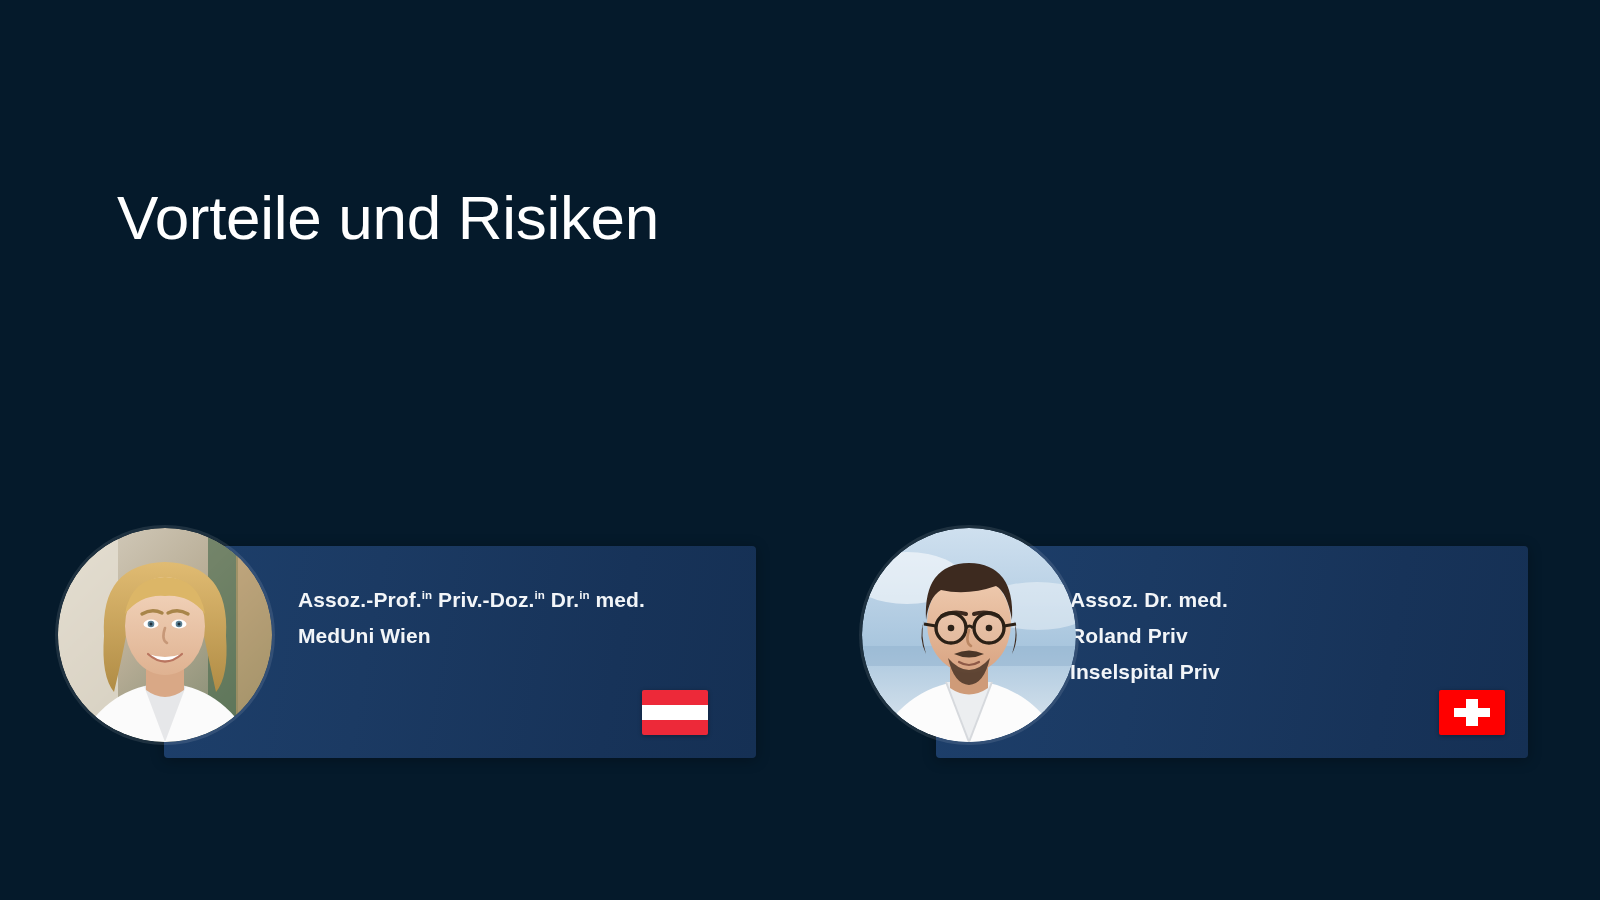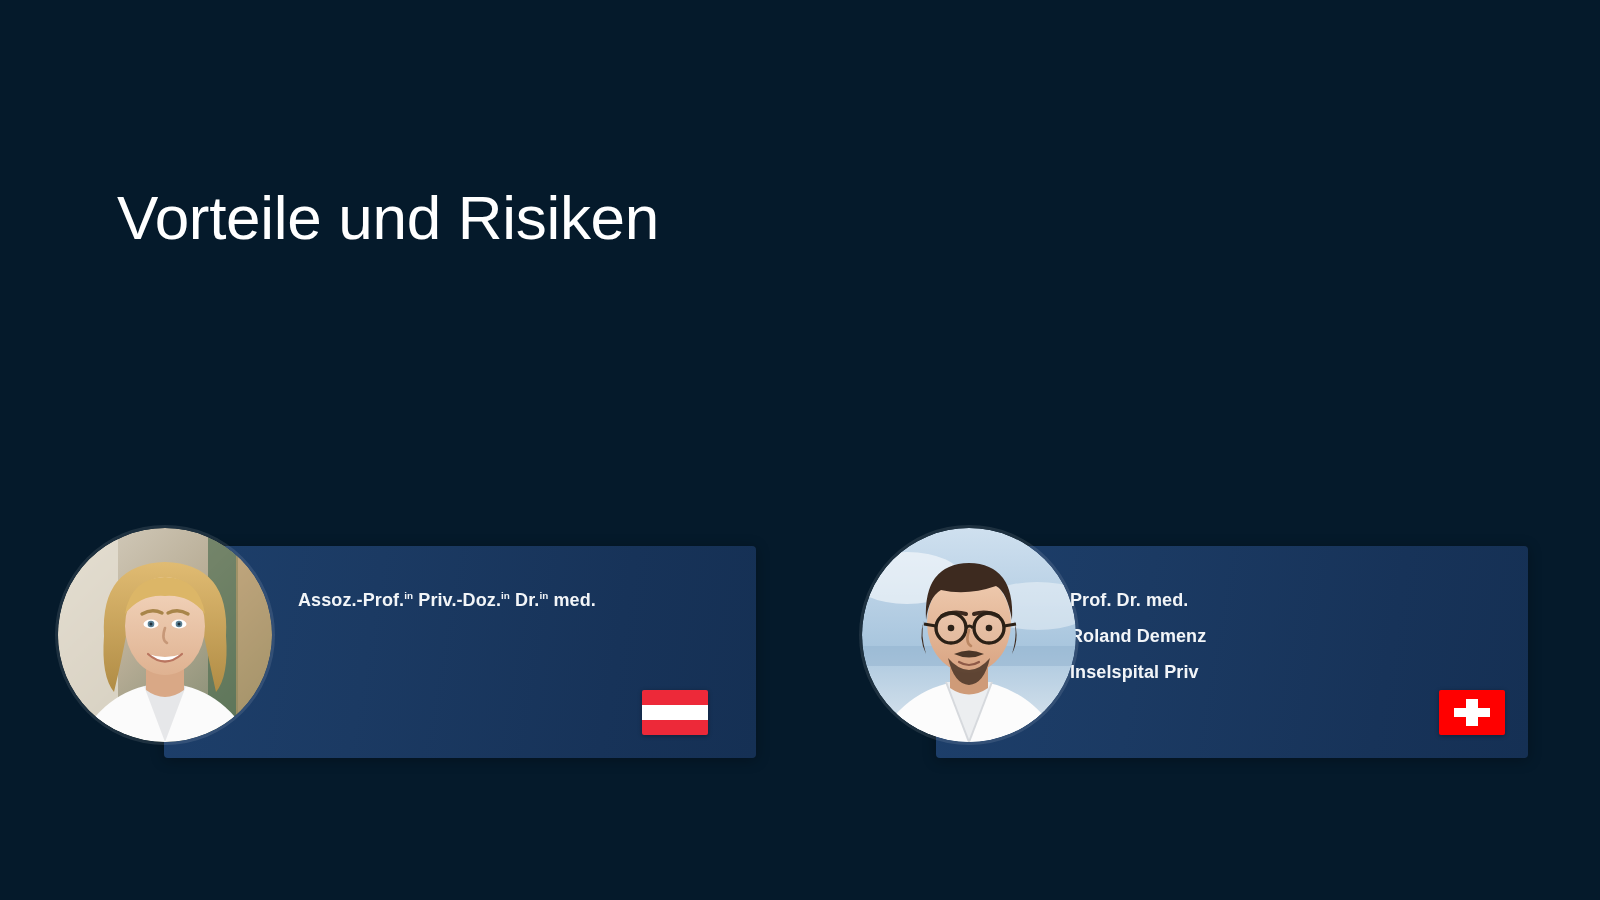--- a/index.html
+++ b/index.html
@@ -55,21 +55,21 @@
   .speaker-card.left  { left: 164px;  width: 592px; }
   .speaker-card.right { left: 936px;  width: 592px; }
 
   .card-text {
     position: absolute;
     left: 134px;
     top: 36px;
     color: #ffffff;
   }
   .card-line {
-    font-size: 18px;
+    font-size: 21px;
     font-weight: 700;
     line-height: 36px;
     white-space: nowrap;
     color: #f2f5f8;
     letter-spacing: 0.1px;
   }
   .card-line sup {
     font-size: 0.55em;
     font-weight: 700;
     vertical-align: super;
@@ -133,20 +133,21 @@
 <div class="slide">
 
   <div class="title-block">
     <div class="title-line-2">Vorteile und Risiken</div>
   </div>
 
   <div class="speaker-card left">
 
     <div class="card-text">
       <div class="card-line"><span>Assoz.-Prof.</span><sup>in</sup><span> Priv.-Doz.</span><sup>in</sup><span> Dr.</span><sup>in</sup><span> med.</span></div>
+      <div class="card-line">MedUni Wien</div>
     </div>
 
     <div class="flag at">
       <div class="flag-at-stripe" style="background:#ED2939"></div>
       <div class="flag-at-stripe" style="background:#FFFFFF"></div>
       <div class="flag-at-stripe" style="background:#ED2939"></div>
     </div>
   </div>
 
   <div class="avatar left">
@@ -200,22 +201,22 @@
 
         <path d="M90 126 q17 15 34 0 q-17 6 -34 0 Z" fill="#ffffff"></path>
         <path d="M90 126 q17 15 34 0" stroke="#b9755f" stroke-width="2.2" fill="none" stroke-linecap="round"></path>
       </g>
     </svg>
   </div>
 
   <div class="speaker-card right">
 
     <div class="card-text">
-      <div class="card-line">Prof. Dr. med.</div>
-      <div class="card-line">Roland Demenz</div>
+      <div class="card-line">Assoz. Dr. med.</div>
+      <div class="card-line">Roland Priv</div>
       <div class="card-line">Inselspital Priv</div>
     </div>
 
     <div class="flag ch">
       <div class="flag-ch-field" style="background:#FF0000">
         <div class="flag-ch-bar-h"></div>
         <div class="flag-ch-bar-v"></div>
       </div>
     </div>
   </div>

